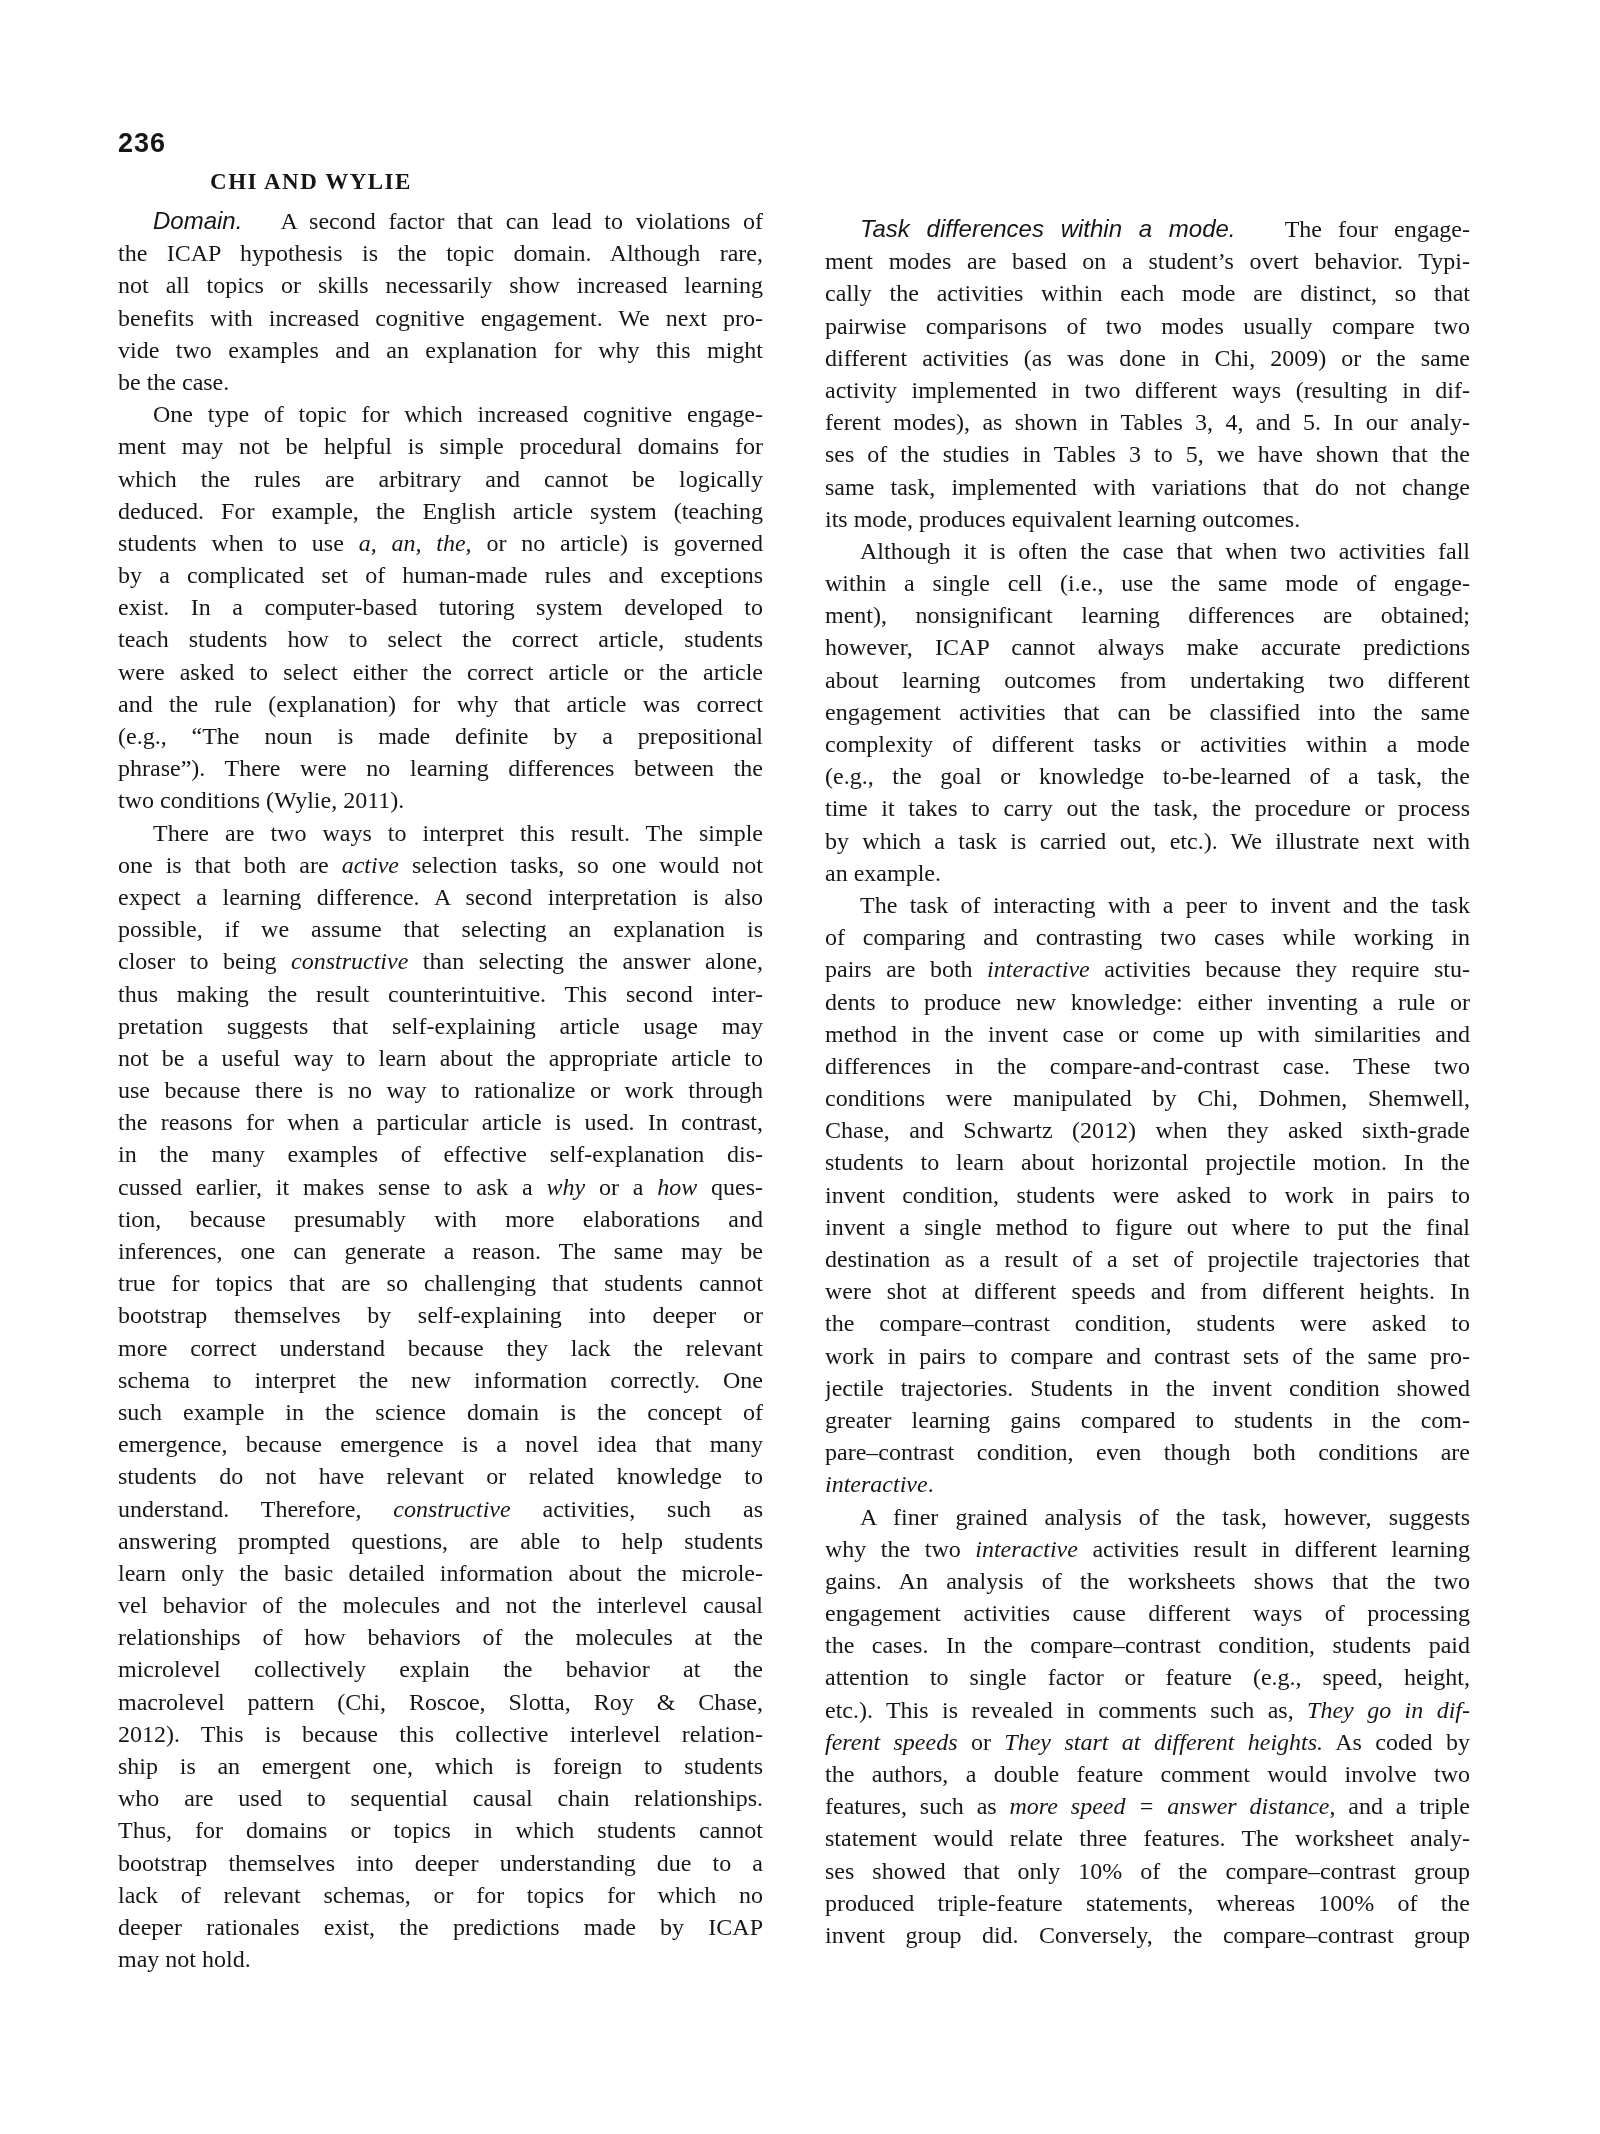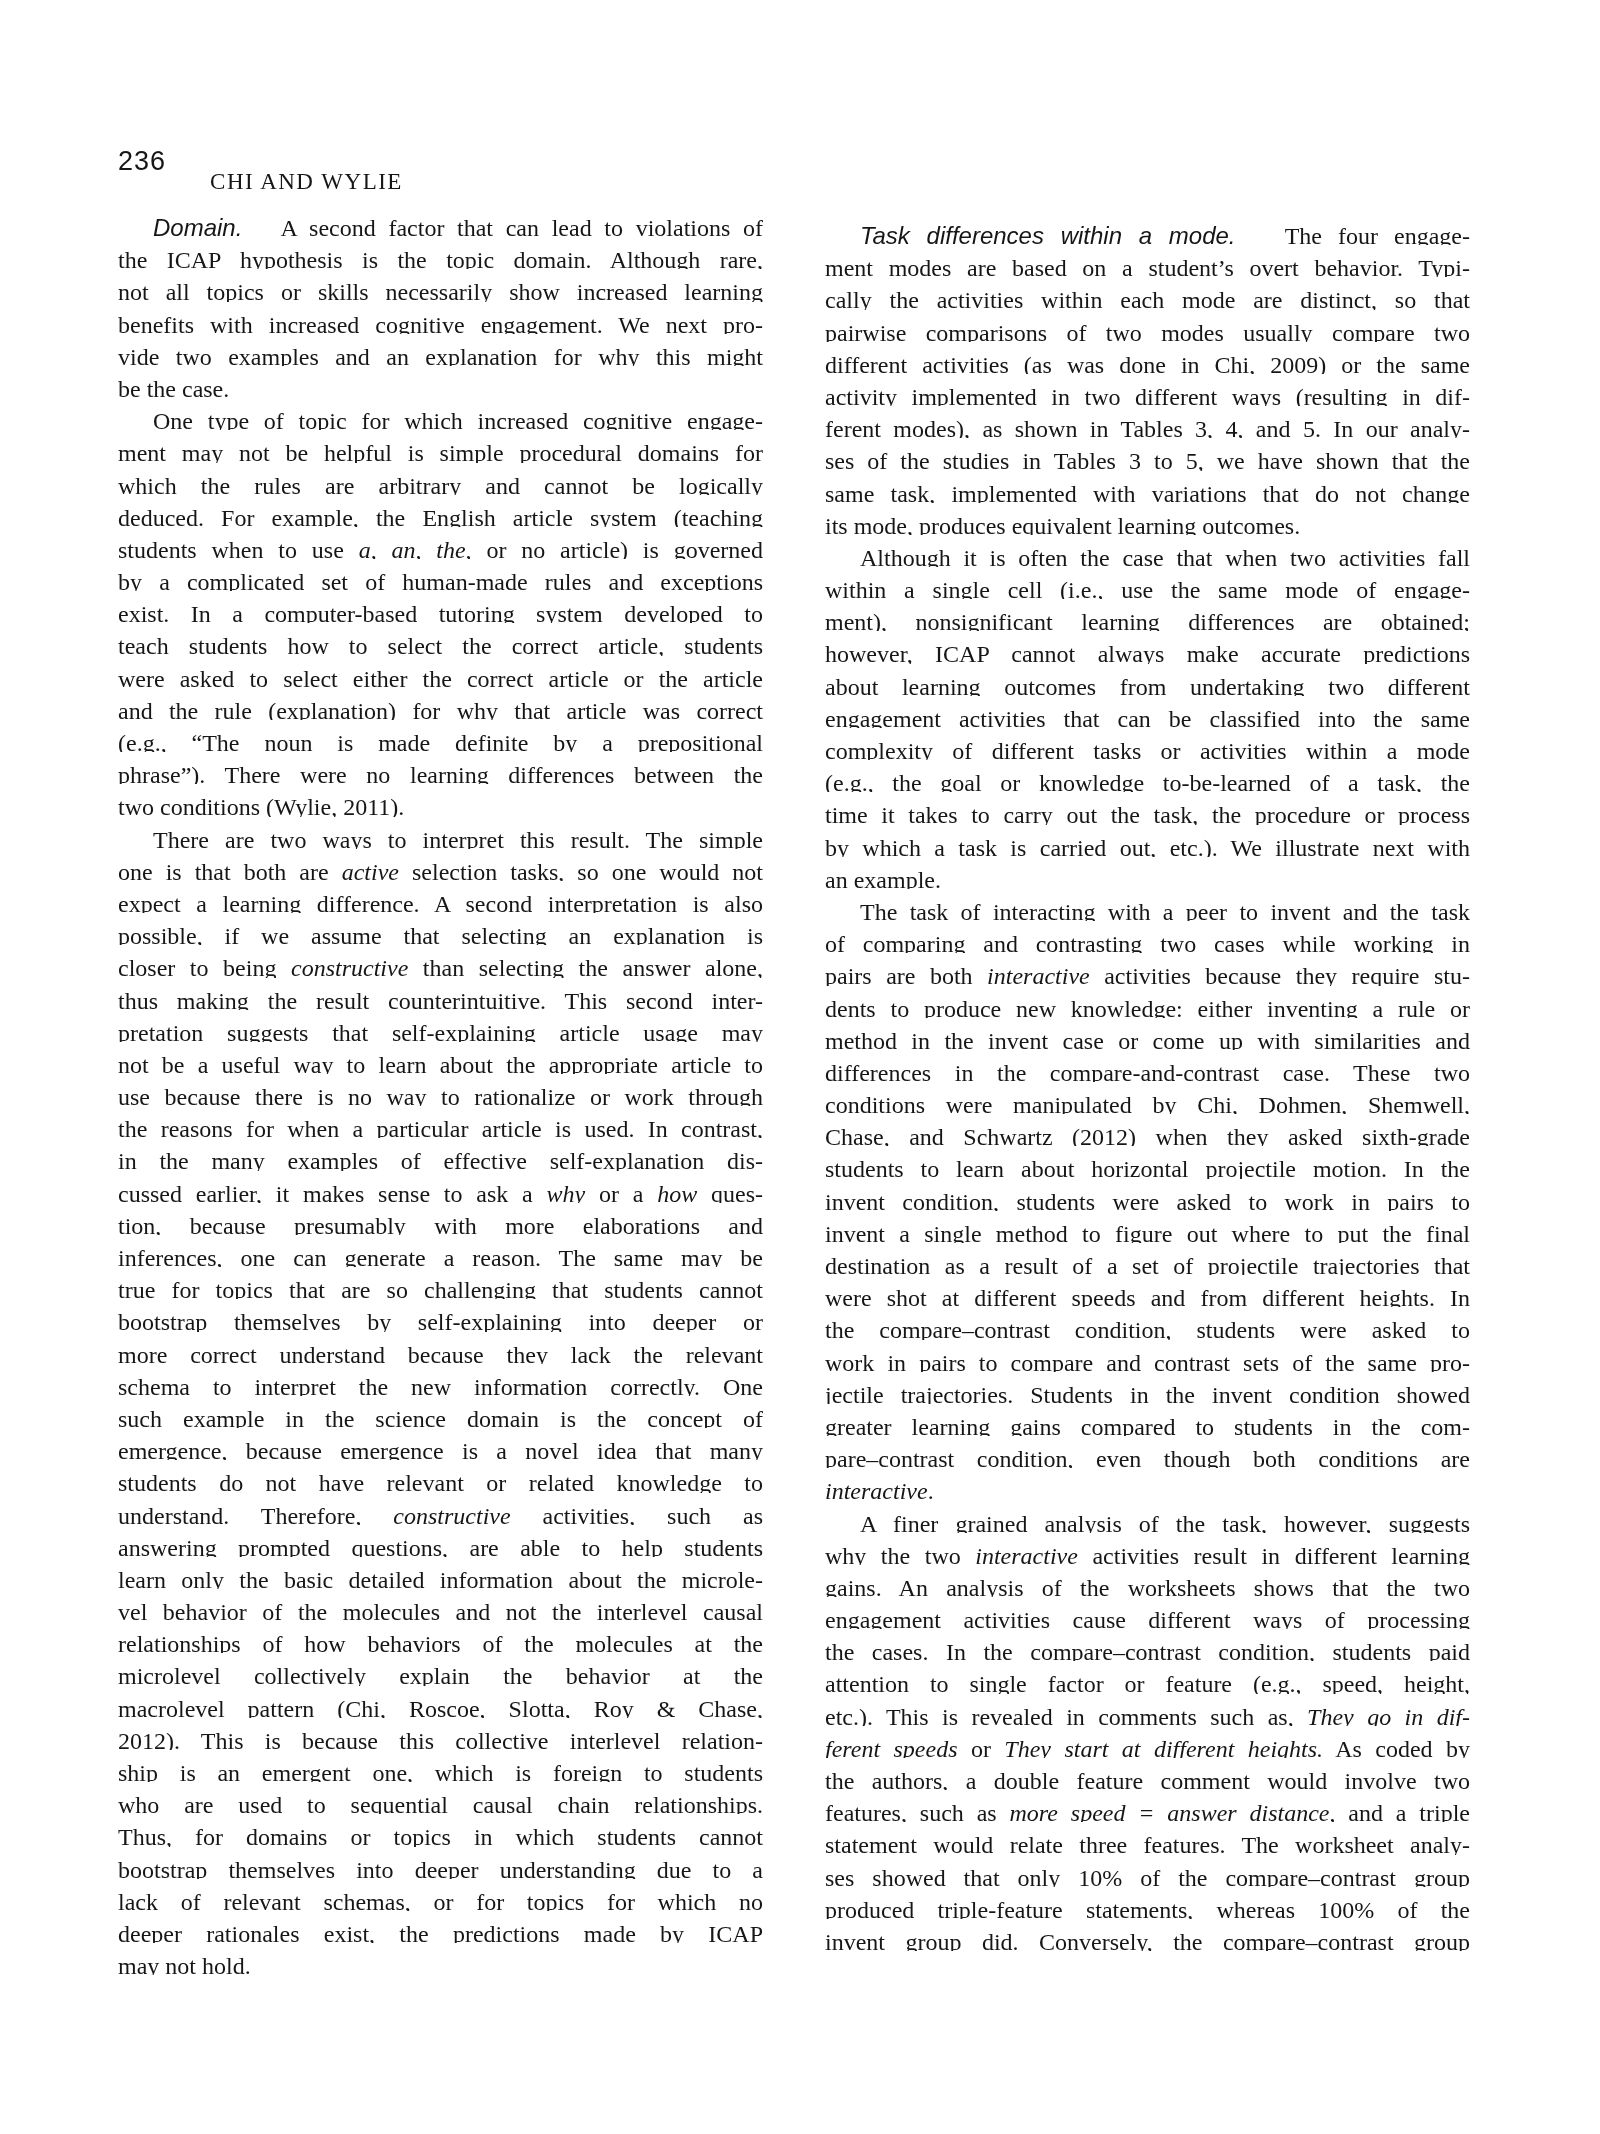--- a/index.html
+++ b/index.html
@@ -9,42 +9,43 @@
     height: 2134px;
     background: #ffffff;
     overflow: hidden;
     color: #161616;
   }
   .running-header {
     position: absolute;
     left: 118px;
     top: 128px;
     display: inline-flex;
-    align-items: center;
+    align-items: flex-start;
     gap: 44px;
     white-space: nowrap;
+    font-weight: bold;
   }
   .pagenum {
     font-family: "Liberation Sans", sans-serif;
     font-size: 27px;
     letter-spacing: 1px;
   }
   .runhead {
     font-family: "Liberation Serif", serif;
     font-size: 23px;
     letter-spacing: 1.5px;
     margin-top: 41px;
   }
   .col {
     position: absolute;
     top: 205px;
     width: 645px;
     font-family: "Liberation Serif", "DejaVu Serif", serif;
     font-size: 24px;
-    line-height: 46px;
+    line-height: 32px;
   }
   .col.left  { left: 118px; }
   .col.right { left: 825px; margin-top: 8px; }
   .line {
     height: 32.2px;
     overflow: hidden;
     text-align: justify;
     text-align-last: justify;
   }
   .line.last { text-align-last: left; }

